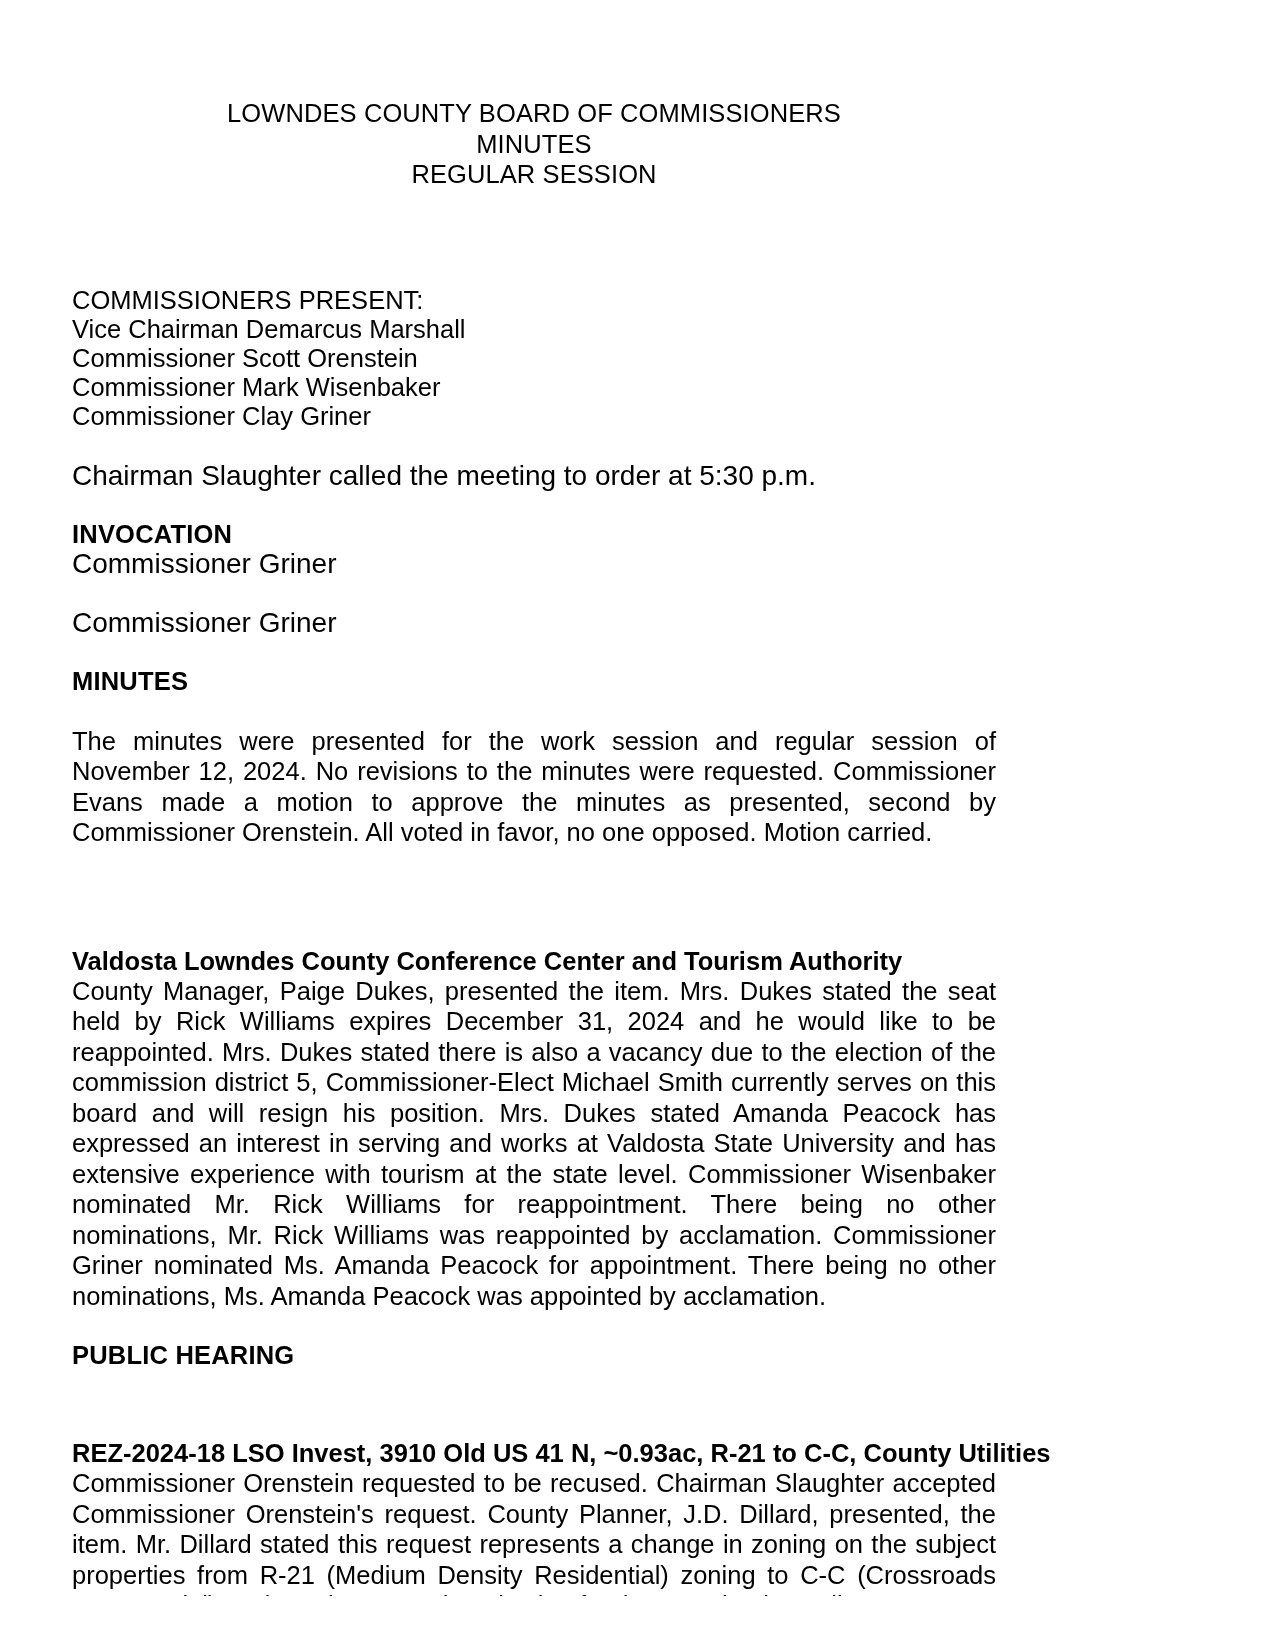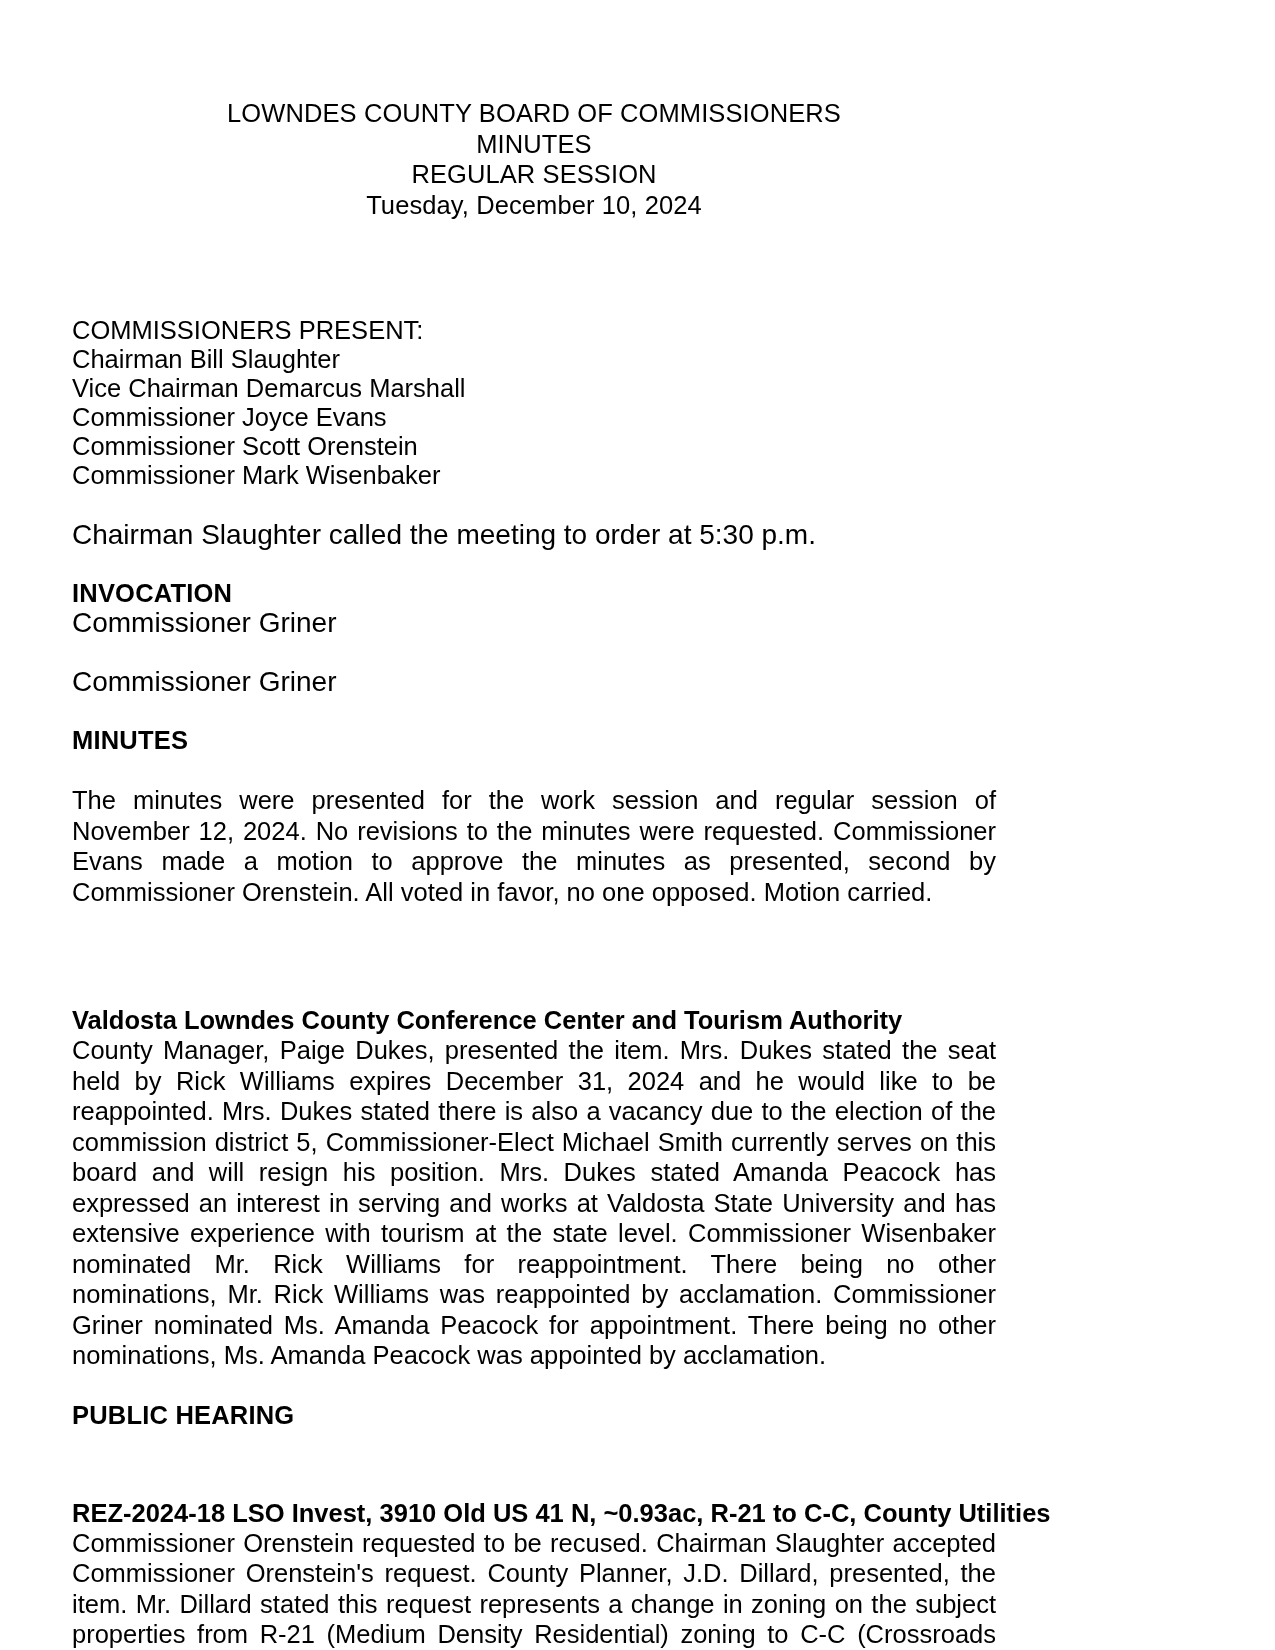--- a/index.html
+++ b/index.html
@@ -77,32 +77,30 @@
 </style>
 </head>
 <body>
 
 <div class="page">
 
   <div class="doc-header">
     <div>LOWNDES COUNTY BOARD OF COMMISSIONERS</div>
     <div>MINUTES</div>
     <div>REGULAR SESSION</div>
-    <div>Tuesday, December 10, 2024</div>
   </div>
 
   <div class="spacer-lg"></div>
 
   <div class="roster">
     <div>COMMISSIONERS PRESENT:</div>
-    <div>Chairman Bill Slaughter</div>
     <div>Vice Chairman Demarcus Marshall</div>
-    <div>Commissioner Joyce Evans</div>
     <div>Commissioner Scott Orenstein</div>
     <div>Commissioner Mark Wisenbaker</div>
+    <div>Commissioner Clay Griner</div>
   </div>
 
   <div class="spacer-md"></div>
 
   <div class="plain-line">Chairman Slaughter called the meeting to order at 5:30 p.m.</div>
 
   <div class="spacer-md"></div>
 
   <div class="heading">INVOCATION</div>
   <div class="plain-line">Commissioner Griner</div>

